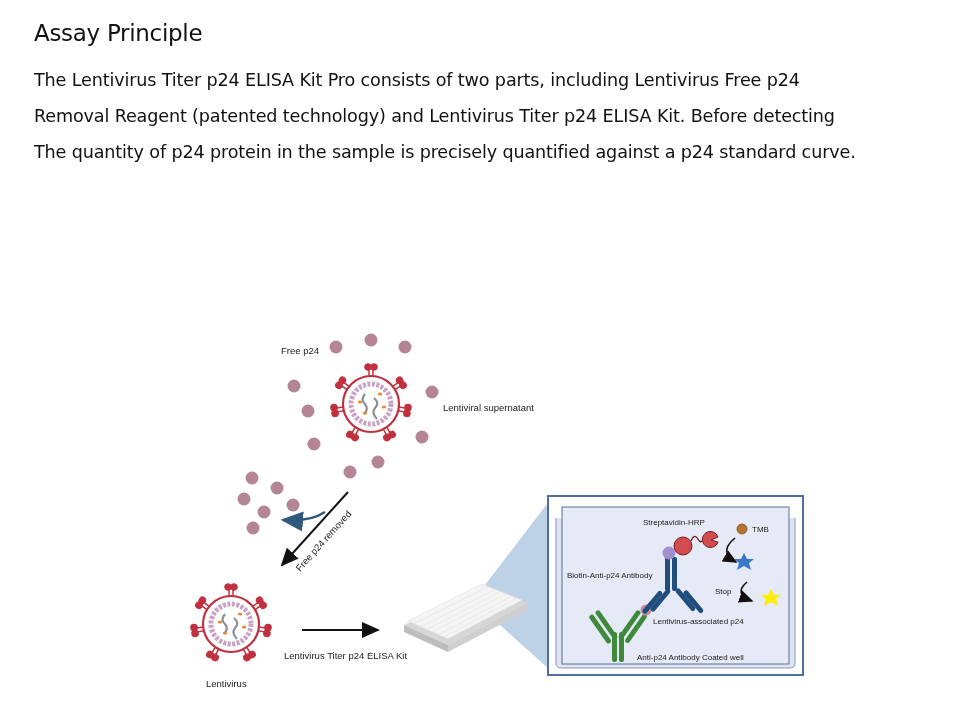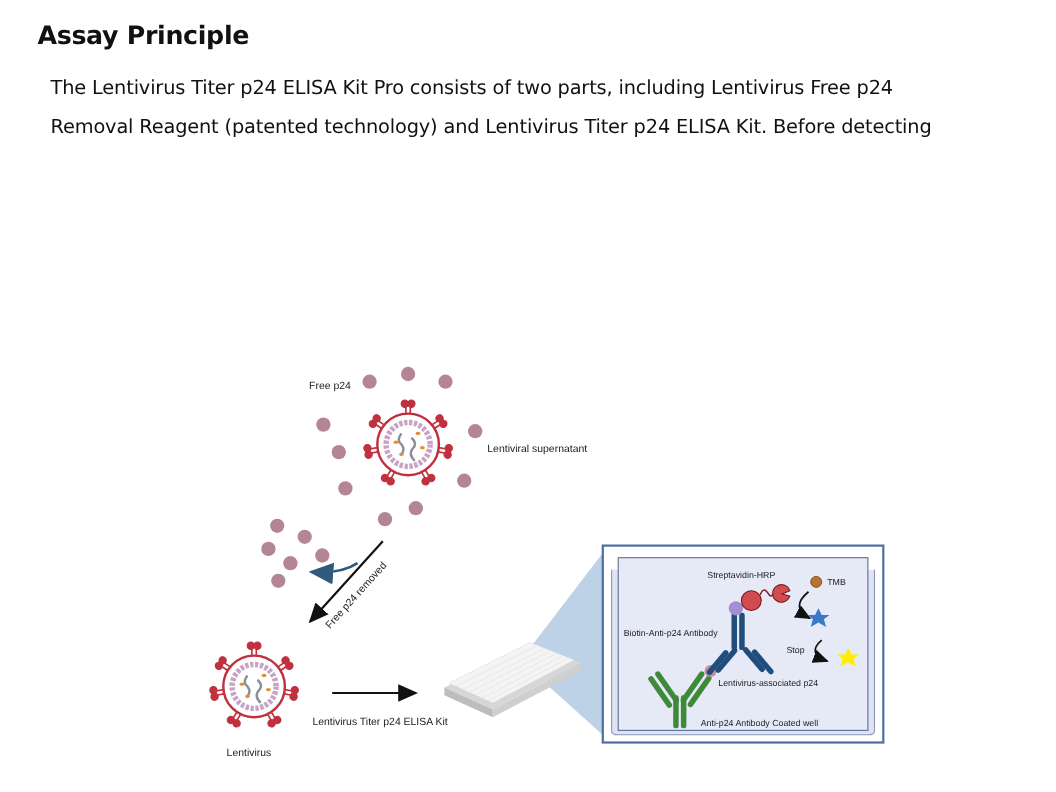--- a/index.html
+++ b/index.html
@@ -1,30 +1,31 @@
 <!DOCTYPE html>
 <html><head>
   <meta charset="utf-8">
   <style>
     html, body { margin: 0; padding: 0; background: #ffffff; }
     body { width: 960px; height: 720px; position: relative; overflow: hidden; font-family: "DejaVu Sans", sans-serif; color: #111; }
-    .title { position: absolute; left: 34px; top: 20px; font-size: 23px; font-weight: bold; letter-spacing: -0.3px; margin: 0; }
+    .title { position: absolute; left: 34px; top: 20px; font-size: 23px; font-weight: normal; letter-spacing: -0.3px; margin: 0; }
     .para { position: absolute; left: 34px; top: 62px; width: 900px; font-size: 17.6px; line-height: 36px; letter-spacing: -0.15px; }
-    .para div { white-space: nowrap; margin-left: 12px; }
+    .para div { white-space: nowrap; }
     .fig { position: absolute; left: 0; top: 0; width: 960px; height: 720px; }
     .lbl { font-family: "Liberation Sans", sans-serif; fill: #222; }
   </style>
 </head>
 <body>
 
 <h1 class="title">Assay Principle</h1>
 
 <div class="para">
   <div>The Lentivirus Titer p24 ELISA Kit Pro consists of two parts, including Lentivirus Free p24</div>
   <div>Removal Reagent (patented technology) and Lentivirus Titer p24 ELISA Kit. Before detecting</div>
+  <div>The quantity of p24 protein in the sample is precisely quantified against a p24 standard curve.</div>
 </div>
 
 <svg class="fig" viewBox="0 0 960 720" xmlns="http://www.w3.org/2000/svg">
   <defs>
     <g id="virus">
       <circle cx="0" cy="0" r="28" fill="#fff" stroke="#c0303f" stroke-width="2.2"></circle>
       <circle cx="0" cy="0" r="20" fill="none" stroke="#c9a3c4" stroke-width="5" stroke-dasharray="3 1.5"></circle>
       <path d="M-6,-10 q-5,6 0,10 q4,5 -1,10" stroke="#8a8f97" stroke-width="2.2" fill="none"></path>
       <path d="M3,-6 q6,5 1,10 q-4,5 2,11" stroke="#8a8f97" stroke-width="2.2" fill="none"></path>
       <ellipse cx="-11" cy="-2" rx="2.2" ry="1.5" fill="#e98a33"></ellipse>

